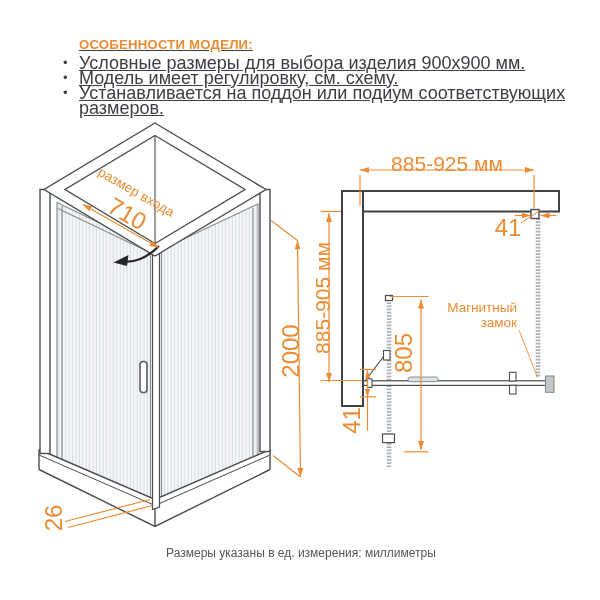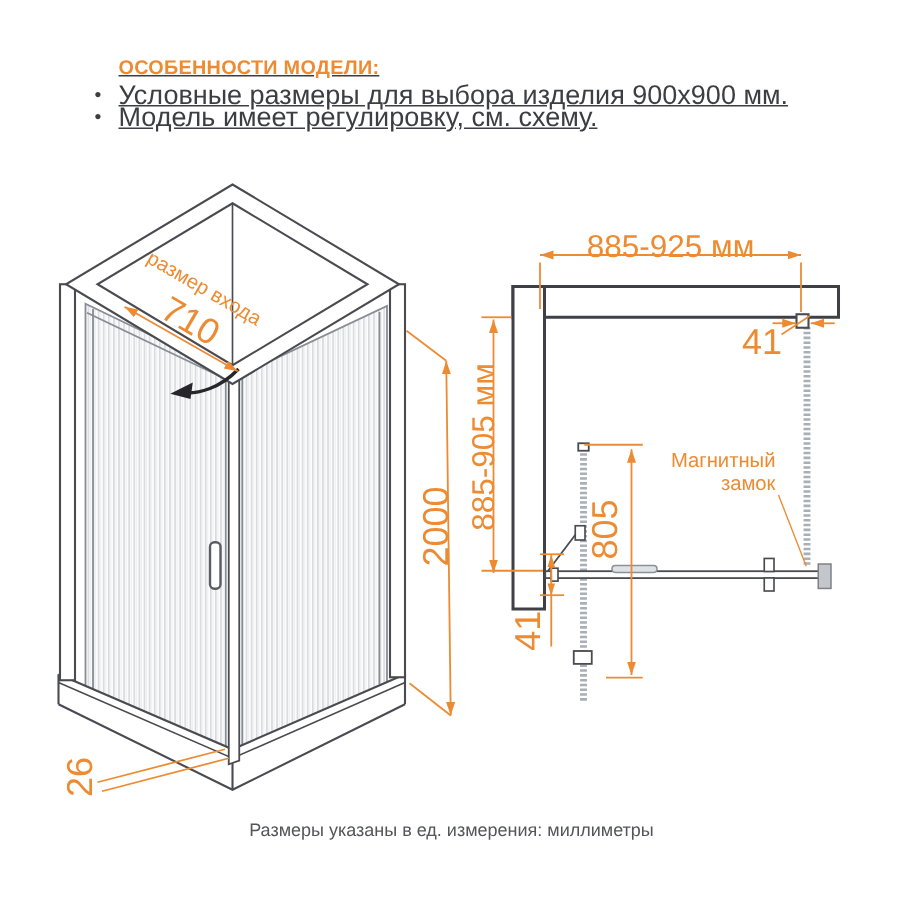--- a/index.html
+++ b/index.html
@@ -22,20 +22,21 @@
 </head>
 <body>
 
 <div class="page">
 
   <div class="features">
     <h2>ОСОБЕННОСТИ МОДЕЛИ:</h2>
     <ul>
       <li>Условные размеры для выбора изделия 900x900 мм.</li>
       <li>Модель имеет регулировку, см. схему.</li>
+      <li>Устанавливается на поддон или подиум соответствующих размеров.</li>
     </ul>
   </div>
 
   <svg width="600" height="600" viewBox="0 0 600 600">
     <defs>
       <pattern id="flute" width="3.4" height="10" patternUnits="userSpaceOnUse">
         <rect width="3.4" height="10" fill="#FCFCFD"></rect>
         <line x1="1.1" y1="0" x2="1.1" y2="10" stroke="#D5D8DC" stroke-width="1"></line>
         <line x1="2.5" y1="0" x2="2.5" y2="10" stroke="#EDEFF1" stroke-width="0.7"></line>
       </pattern>

